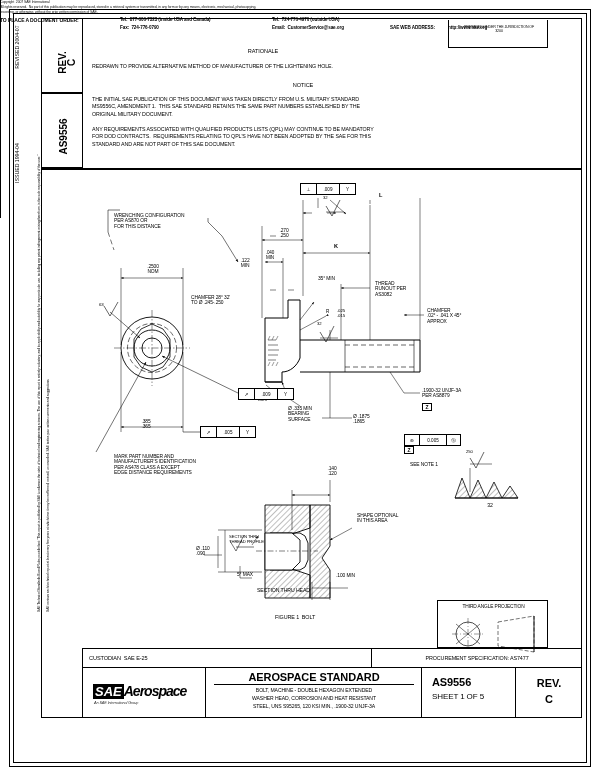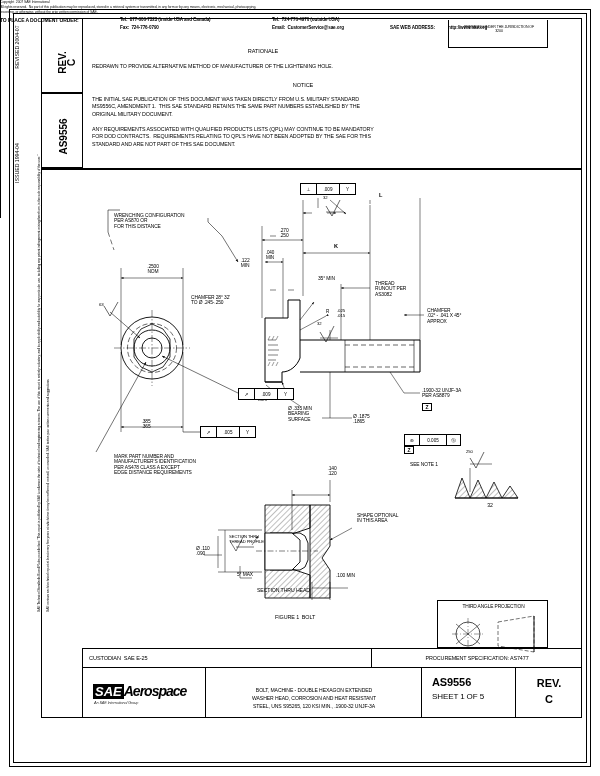--- a/index.html
+++ b/index.html
@@ -425,20 +425,21 @@
   </div>
 
   <div class="bx" id="tbLogo">
     <div class="abs" style="left:10px;top:14px;">
       <span class="saeBlk" style="font-size:13px;">SAE</span><span class="saeLogo" style="font-size:14px;">Aerospace</span>
     </div>
     <div class="t" style="left:11px;top:33px;font-size:3.8px;font-style:italic;color:#333;">An SAE International Group</div>
   </div>
 
   <div class="bx" id="tbTitle">
+    <div class="t c b" style="left:8px;top:3px;width:200px;font-size:11px;border-bottom:1px solid #000;padding-bottom:1px;">AEROSPACE STANDARD</div>
     <div class="t c" style="left:0;top:20px;width:216px;font-size:5.1px;">BOLT, MACHINE - DOUBLE HEXAGON EXTENDED</div>
     <div class="t c" style="left:0;top:28px;width:216px;font-size:5.1px;">WASHER HEAD, CORROSION AND HEAT RESISTANT</div>
     <div class="t c" style="left:0;top:36px;width:216px;font-size:5.1px;">STEEL, UNS S95265, 120 KSI MIN., .1900-32 UNJF-3A</div>
   </div>
 
   <div class="bx" id="tbNum">
     <div class="t b" style="left:10px;top:8px;font-size:11px;">AS9556</div>
     <div class="t" style="left:10px;top:25px;font-size:8px;">SHEET 1 OF 5</div>
   </div>
 

